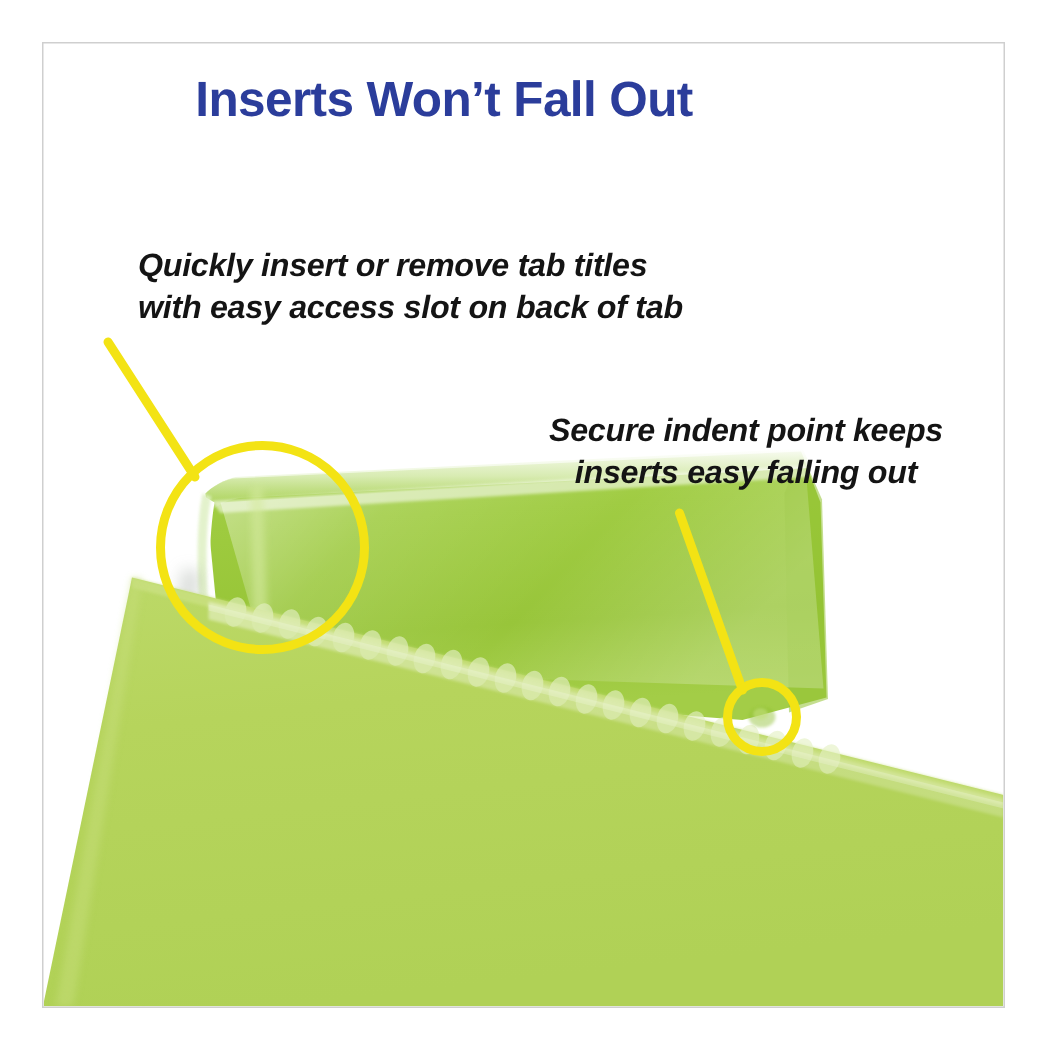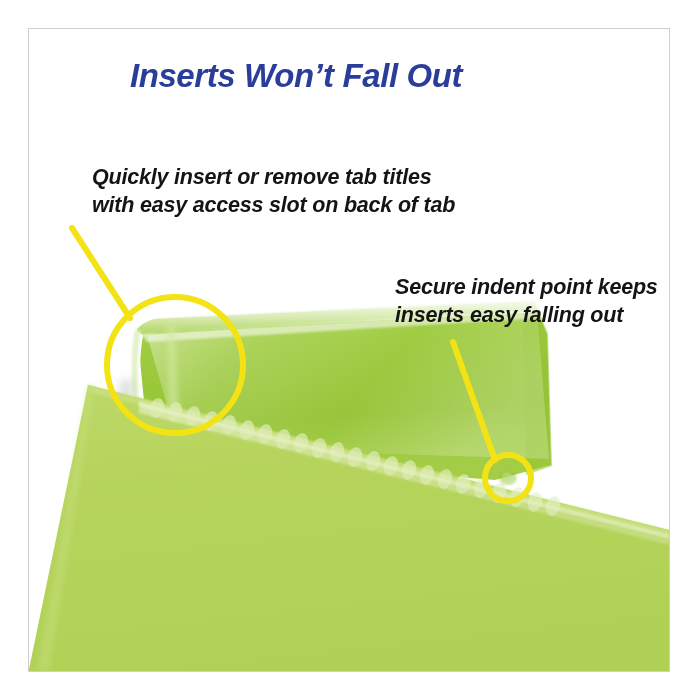--- a/index.html
+++ b/index.html
@@ -34,51 +34,50 @@
     top: 29px;
     width: 640px;
     height: 642px;
     overflow: hidden;
     background: #ffffff;
     z-index: 5;
   }
   #headline {
     position: absolute;
     left: 0;
-    top: 57px;
+    top: 47px;
     width: 592px;
     text-align: center;
     font-size: 33px;
     font-weight: bold;
     letter-spacing: -0.4px;
     color: #2b3d9b;
     z-index: 30;
     white-space: nowrap;
-    font-style: italic;
   }
   .callout {
     position: absolute;
     font-style: italic;
     font-weight: bold;
     font-size: 21.5px;
     line-height: 28px;
     color: #141414;
     z-index: 30;
     white-space: nowrap;
     letter-spacing: -0.2px;
   }
   #callout-left {
     left: 53px;
     top: 163px;
     text-align: left;
   }
   #callout-right {
-    left: 356px;
+    left: 327px;
     top: 273px;
-    text-align: left;
+    text-align: center;
   }
   .callout-line { display: block; margin-left: 39px; }
   #annot-layer {
     position: absolute;
     left: 0; top: 0;
     width: 700px; height: 700px;
     z-index: 25;
     pointer-events: none;
   }
   .svg-stack { position: absolute; left: 0; top: 0; }

